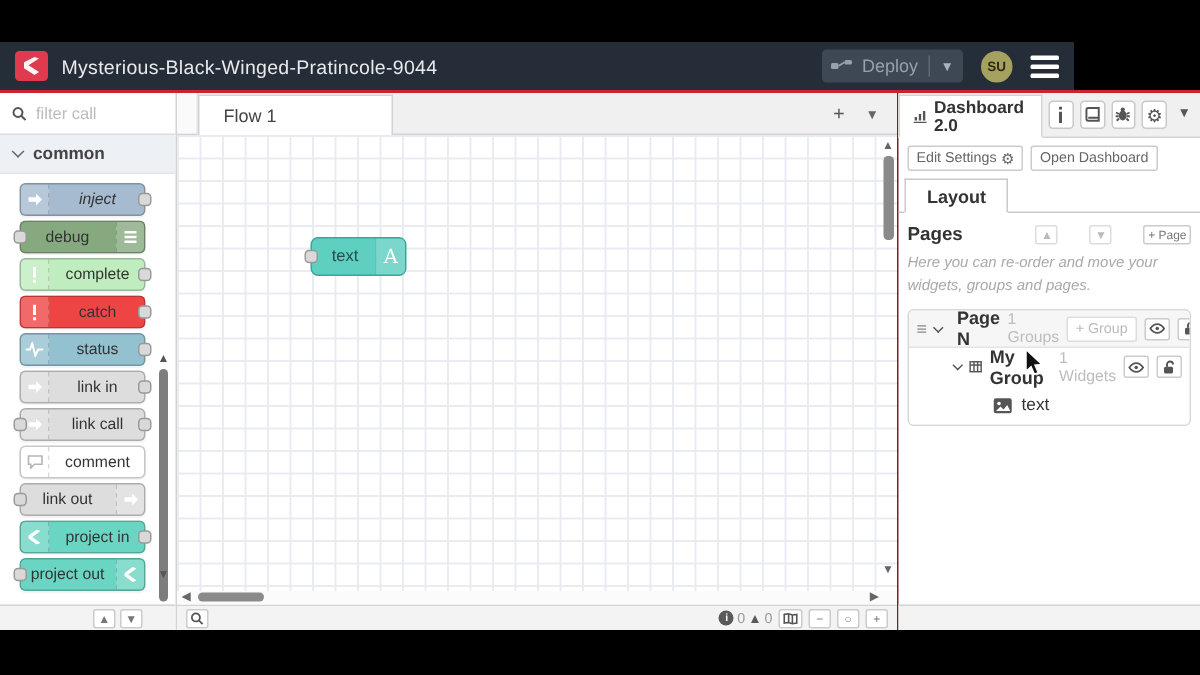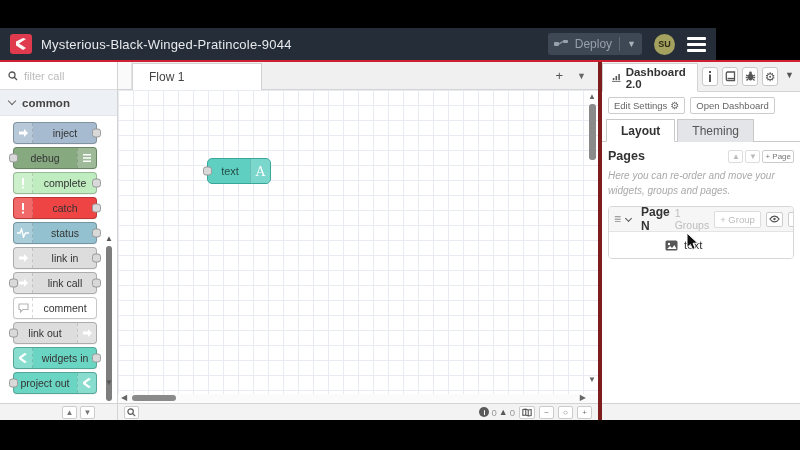--- a/index.html
+++ b/index.html
@@ -101,21 +101,21 @@
   .hsb .thumb { position:absolute; top:1px; left:14px; width:44px; height:6px;
     background:#8a8a8a; border-radius:3px; }
   .cfoot { padding:0 6px; gap:4px; }
   .cfoot .right { margin-left:auto; display:flex; align-items:center; gap:4px; }
   .cnt { display:flex; align-items:center; gap:2px; color:#999; font-size:9.5px; }
   .idot { width:10px; height:10px; border-radius:50%; background:#5a5a5a; color:#fff;
     font-size:7px; display:flex; align-items:center; justify-content:center; font-weight:bold;}
   .warn { color:#5a5a5a; font-size:9px; }
 
   
-  .sidebar { width:202px; border-left:4px solid #7f1d1d; display:flex;
+  .sidebar { width:202px; border-left:1px solid #7f1d1d; display:flex;
     flex-direction:column; background:#fff; position:relative; }
   .stabs { height:30px; background:#f0f0f0; border-bottom:1px solid #d3d3d3;
     display:flex; align-items:flex-end; gap:4px; padding:0 3px 0 0; flex:none;}
   .stab { height:29px; margin-bottom:-1px; background:#fff;
     border:1px solid #d3d3d3; border-bottom:1px solid #fff; display:flex;
     align-items:center; gap:5px; padding:0 9px; font-size:11.5px; color:#333;
     font-weight:bold; }
   .sbtn { width:22px; height:19px; border:1px solid #c9c9c9; border-radius:3px;
     background:#fff; display:flex; align-items:center; justify-content:center;
     color:#555; margin-bottom:5px; }
@@ -128,21 +128,21 @@
     padding:0 5px; white-space:nowrap; }
   .itabs { height:23px; display:flex; align-items:flex-end; border-bottom:1px solid #c9c9c9;
     padding-left:4px; flex:none; }
   .itab { height:23px; padding:0 14px; display:flex; align-items:center;
     font-size:12px; margin-bottom:-1px; }
   .itab.on { background:#fff; border:1px solid #c9c9c9; border-bottom:1px solid #fff;
     color:#333; font-weight:bold; }
   .itab.off { background:#e3e5e8; border:1px solid #c9c9c9; border-bottom:none;
     color:#555; margin-left:2px; }
   .scontent { flex:1; padding:7px 6px 0 6px; position:relative; }
-  .pages-row { display:flex; align-items:center; gap:2px; }
+  .pages-row { display:flex; align-items:center; gap:21px; }
   .pages-row .h { font-size:12.5px; font-weight:bold; color:#333; margin-right:auto;}
   .ghost { color:#bbb; border-color:#ddd; }
   .help { font-size:10px; font-style:italic; color:#a9a9a9; line-height:1.45;
     margin-top:6px; }
   .tree { margin-top:8px; border:1px solid #d7d7d7; border-radius:4px; overflow:hidden;}
   .trow { display:flex; align-items:center; gap:5px; padding:0 5px; height:25px;
     font-size:11.5px; color:#333; background:#fff; }
   .trow.page { background:#f6f6f6; border-bottom:1px solid #e4e4e4; }
   .trow .nm { font-weight:bold; font-size:12px; color:#333; }
   .trow .cnt2 { color:#bdbdbd; font-size:10.5px; }
@@ -202,21 +202,21 @@
             <path class="st" d="M6.3 6.3L9 9" stroke="#aaa"></path>
           </svg>
         <span>filter call</span>
       </div>
       <div class="pcat">
         <span class="chev"></span>
         <span>common</span>
       </div>
       <div class="plist">
 
-        <div class="pnode" style="background: rgb(166, 187, 207);">
+        <div class="pnode" style="background: rgb(166, 187, 207); font-style: italic;">
           <span class="istrip l">
               <svg width="11" height="10" viewBox="0 0 11 10">
                 <path d="M1 3.5h5V1l4 4-4 4V6.5H1z" fill="#fff"></path>
               </svg>
             </span>
           <span class="lbl shl">inject</span>
           <span class="port r"></span>
         </div>
 
         <div class="pnode" style="background: rgb(135, 169, 128);">
@@ -298,21 +298,21 @@
               </svg>
             </span>
         </div>
 
         <div class="pnode" style="background: rgb(107, 213, 195);">
           <span class="istrip l">
               <svg width="11" height="10" viewBox="0 0 11 10">
                 <path d="M9 1L3.5 5 9 9 6.5 10 1 6V4L6.5 0z" fill="#fff"></path>
               </svg>
             </span>
-          <span class="lbl shl">widgets in</span>
+          <span class="lbl shl">project in</span>
           <span class="port r"></span>
         </div>
 
         <div class="pnode" style="background: rgb(107, 213, 195);">
           <span class="port l"></span>
           <span class="lbl shr">project out</span>
           <span class="istrip r">
               <svg width="11" height="10" viewBox="0 0 11 10">
                 <path d="M9 1L3.5 5 9 9 6.5 10 1 6V4L6.5 0z" fill="#fff"></path>
               </svg>
@@ -431,23 +431,20 @@
         <span class="mbtn">
           <span>Open Dashboard</span>
 
         </span>
       </div>
 
       <div class="itabs">
         <div class="itab on">
           <span>Layout</span>
         </div>
-        <div class="itab off">
-          <span>Theming</span>
-        </div>
       </div>
 
       <div class="scontent">
         <div class="pages-row">
           <span class="h">Pages</span>
           <span class="sqbtn ghost">▲</span>
           <span class="sqbtn ghost">▼</span>
           <span class="sqbtn">+ Page</span>
         </div>
         <div class="help">Here you can re-order and move your widgets, groups and pages.</div>
@@ -472,20 +469,41 @@
                 </svg>
             </span>
             <span class="tbtn">
               <svg width="9" height="10" viewBox="0 0 9 10">
                   <rect x="1" y="4.5" width="6" height="4.5" rx="1" fill="#555"></rect>
                   <path class="st" d="M3 4.5V3a2 2 0 0 1 4 0"></path>
                 </svg>
             </span>
           </div>
 
+          <div class="trow grow">
+            <span class="chev2"></span>
+            <svg width="12" height="11" viewBox="0 0 12 11">
+                <rect x="1" y="1" width="10" height="9" class="st"></rect>
+                <path class="st" d="M1 4h10M4.5 1v9M7.8 1v9"></path>
+              </svg>
+            <span class="nm">My Group</span>
+            <span class="cnt2">1 Widgets</span>
+            <span class="tbtn sp">
+              <svg width="11" height="8" viewBox="0 0 12 8">
+                  <path class="st" d="M1 4C2.5 1.7 4 .8 6 .8S9.5 1.7 11 4C9.5 6.3 8 7.2 6 7.2S2.5 6.3 1 4z"></path>
+                  <circle cx="6" cy="4" r="1.3" fill="#555"></circle>
+                </svg>
+            </span>
+            <span class="tbtn">
+              <svg width="9" height="10" viewBox="0 0 9 10">
+                  <rect x="1" y="4.5" width="6" height="4.5" rx="1" fill="#555"></rect>
+                  <path class="st" d="M3 4.5V3a2 2 0 0 1 4 0"></path>
+                </svg>
+            </span>
+          </div>
 
           <div class="trow wrow">
             <svg width="13" height="11" viewBox="0 0 13 11">
                 <rect x="0.5" y="0.5" width="12" height="10" rx="1.5" fill="#555"></rect>
                 <circle cx="4" cy="4" r="1.2" fill="#fff"></circle>
                 <path d="M2 9l3-3 2 2 2.5-3L11.5 9z" fill="#fff"></path>
               </svg>
             <span>text</span>
           </div>
         </div>

